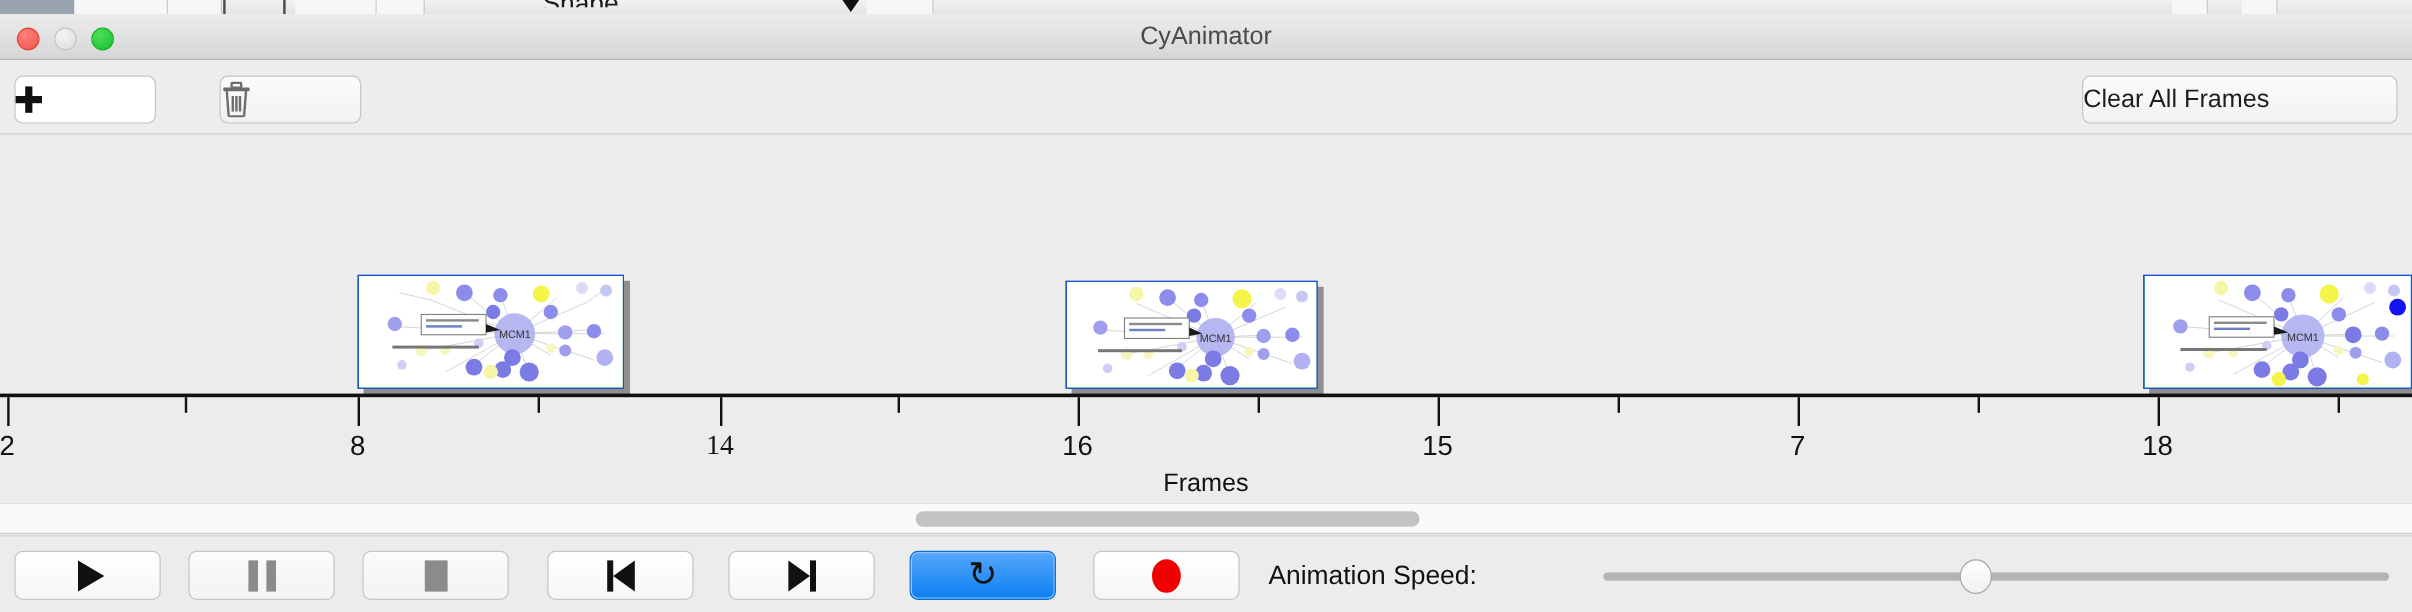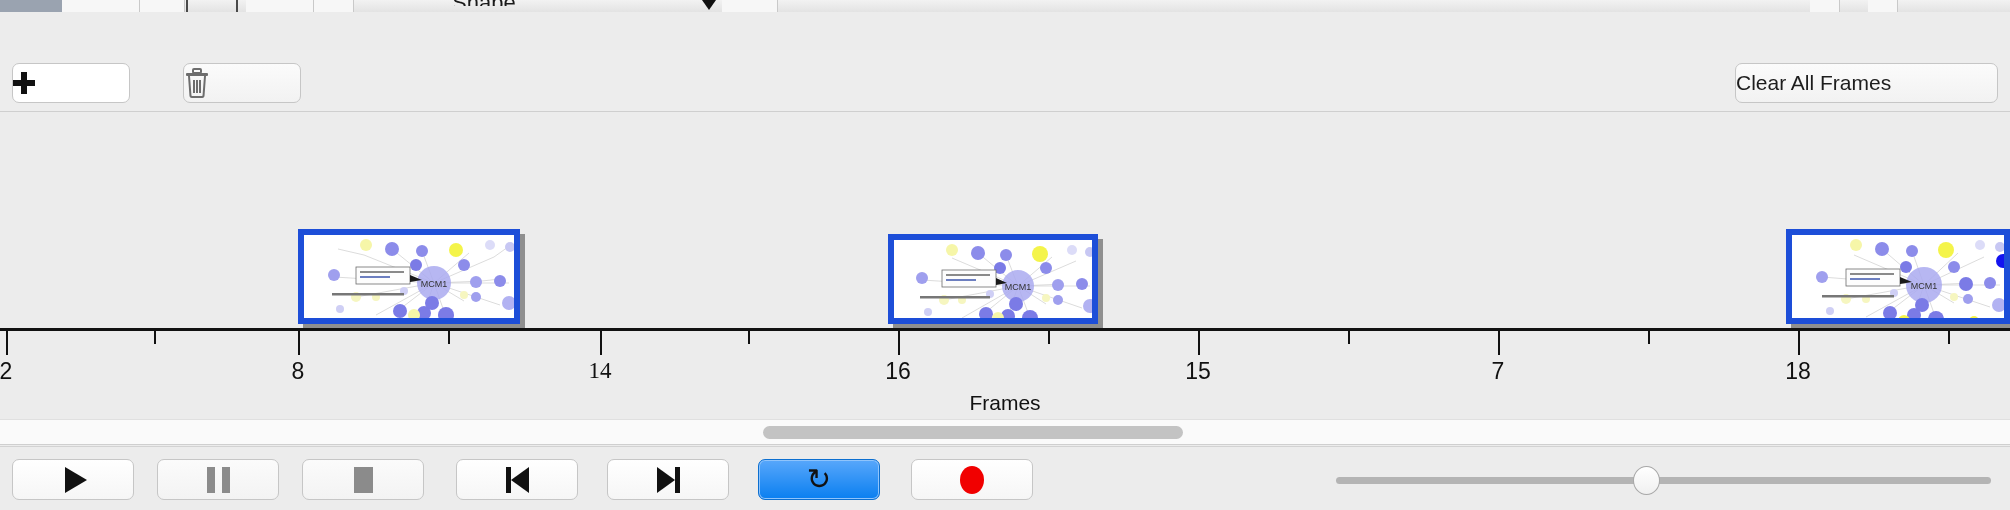--- a/index.html
+++ b/index.html
@@ -79,21 +79,21 @@
   .frame {
     position: absolute; top: 211px;
     transform: translateY(-100%);
   }
   .frame-shadow {
     position: absolute; left: 5px; top: 5px; width: 100%; height: 100%;
     background: #8f8f8f;
   }
   .frame-inner {
     position: relative; background: #0f766e;
-    border: 6px solid #1d4ed8;
+    border: 1px solid #1d4ed8;
     overflow: hidden;
   }
   .thumb-svg { display: block; }
 
   .axis-line {
     position: absolute; left: 0; top: 215px; width: 2010px; height: 3px; background: #111;
   }
   .tick { position: absolute; width: 2px; background: #111; top: 218px; }
   .tick.major { height: 24px; }
   .tick.minor { height: 13px; }
@@ -174,20 +174,28 @@
     <div class="tick" style="left:236px;"></div>
     <div class="tool" style="left:246px;width:68px;"></div>
     <div class="tool" style="left:314px;width:40px;"></div>
     <div class="bg-shape-text">Shape</div>
     <div class="wedge" style="left:702px;"></div>
     <div class="tool" style="left:722px;width:56px;"></div>
     <div class="tool" style="left:1810px;width:30px;"></div>
     <div class="tool" style="left:1868px;width:30px;"></div>
   </div>
 
+  <div class="titlebar">
+    <div class="traffic">
+      <div class="tl close"></div>
+      <div class="tl min"></div>
+      <div class="tl max"></div>
+    </div>
+    <div class="title-text">CyAnimator</div>
+  </div>
 
   <div class="toolbar">
     <div class="btn btn-add">
       <span class="plus-icon"></span>
     </div>
     <div class="btn btn-delete flat">
       <svg width="26" height="30" viewBox="0 0 26 30">
         <rect x="2" y="5" width="22" height="3" rx="1" fill="#6d6d6d"></rect>
         <rect x="9" y="1" width="8" height="4" rx="1" fill="none" stroke="#6d6d6d" stroke-width="2"></rect>
         <path d="M5 8 L6.5 28 Q6.7 29 7.7 29 L18.3 29 Q19.3 29 19.5 28 L21 8" fill="none" stroke="#6d6d6d" stroke-width="2"></path>
@@ -400,18 +408,19 @@
           <span class="bar"></span>
         </span>
     </div>
     <div class="cbtn active" style="left:758px;">
       <span class="ic-loop">↻</span>
     </div>
     <div class="cbtn" style="left:911px;">
       <span class="ic-record"></span>
     </div>
 
+    <div class="speed-label">Animation Speed:</div>
     <div class="slider-track">
       <div class="slider-thumb" style="left:297px;top:-11px;"></div>
     </div>
   </div>
 
 </div>
 
 </body></html>

